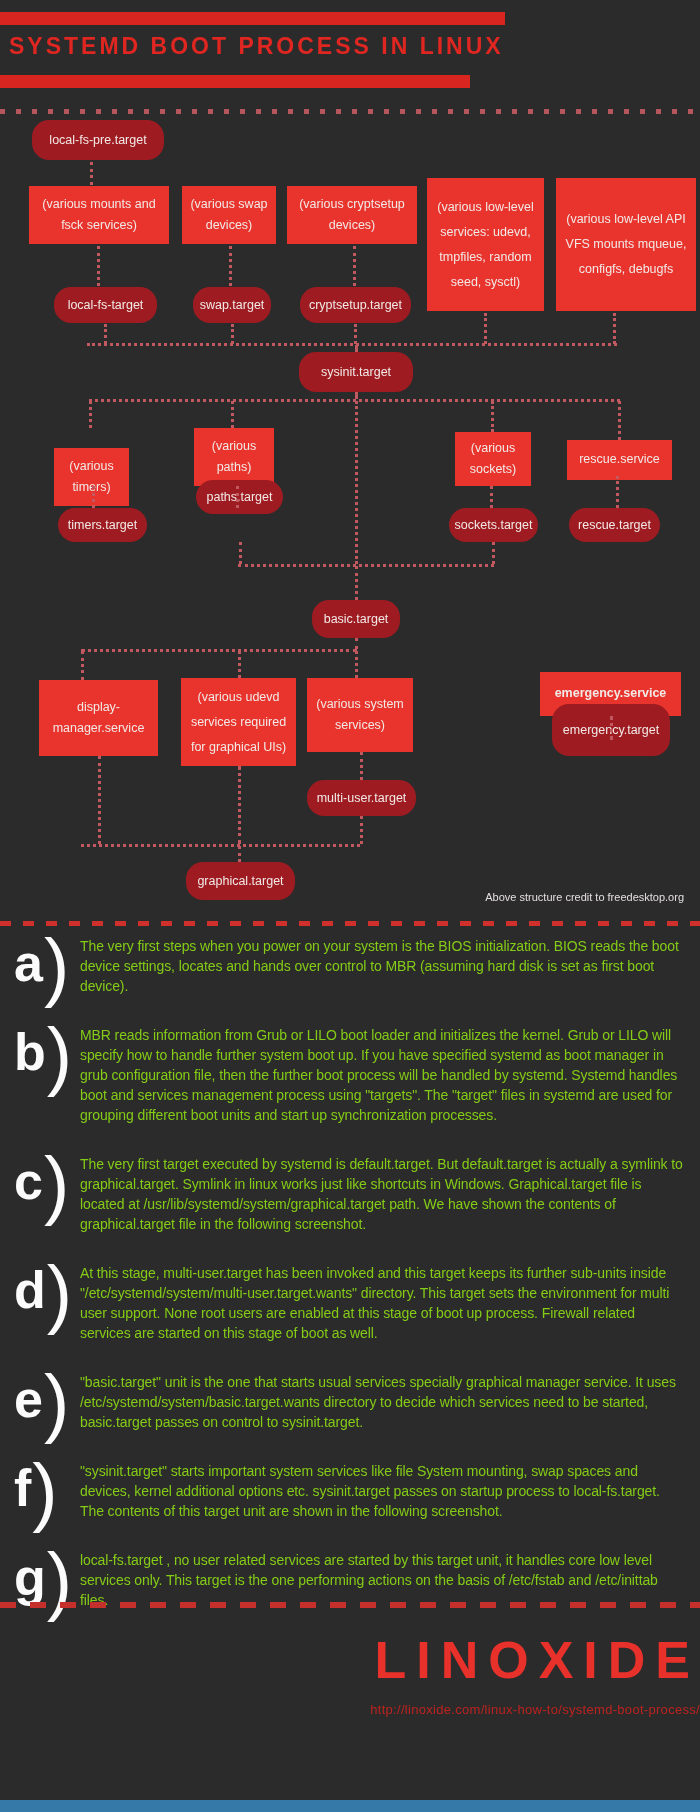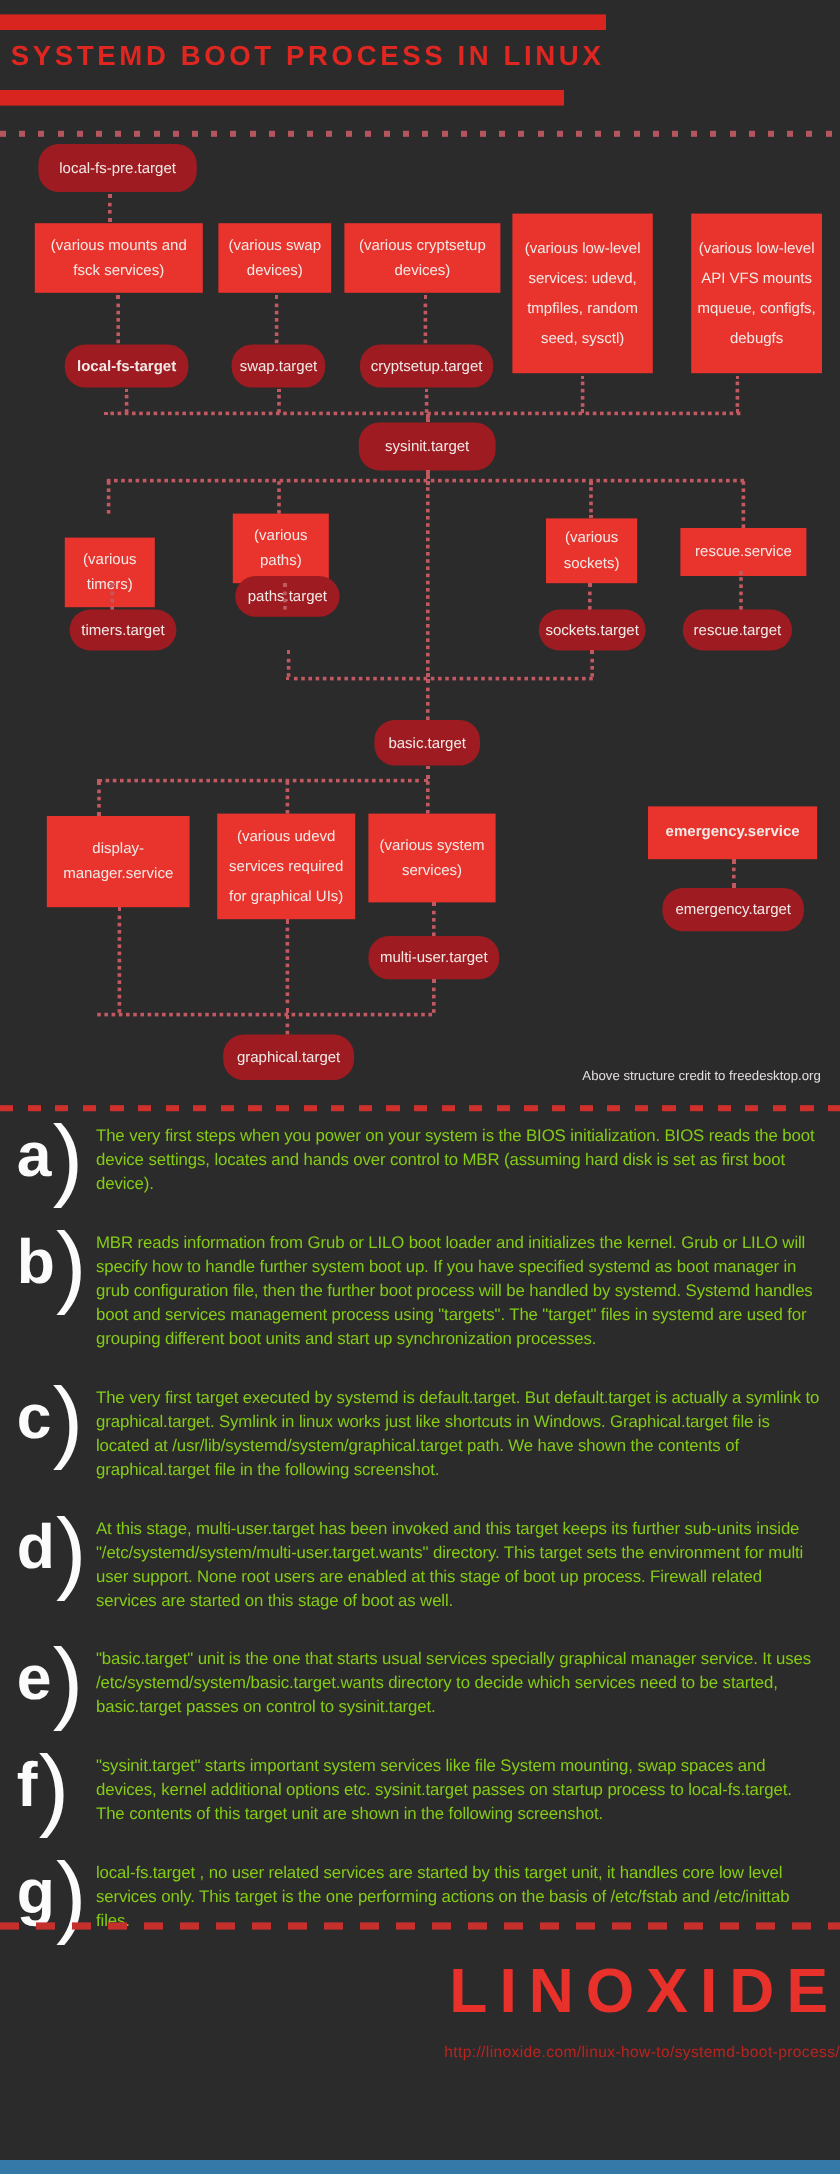--- a/index.html
+++ b/index.html
@@ -73,23 +73,23 @@
   <div class="dotsep-small"></div>
 
   <div>
 
     <div class="node pill" style="left:32px;top:120px;width:132px;height:40px;">local-fs-pre.target</div>
 
     <div class="node box" style="left:29px;top:186px;width:140px;height:58px;">(various mounts and fsck services)</div>
     <div class="node box" style="left:182px;top:186px;width:94px;height:58px;">(various swap devices)</div>
     <div class="node box" style="left:287px;top:186px;width:130px;height:58px;text-align:center;">(various cryptsetup devices)</div>
     <div class="node box tall" style="left:427px;top:178px;width:117px;height:133px;">(various low-level services: udevd, tmpfiles, random seed, sysctl)</div>
-    <div class="node box tall" style="left:576px;top:178px;width:109px;height:133px;">(various low-level API VFS mounts mqueue, configfs, debugfs</div>
-
-    <div class="node pill" style="left:54px;top:287px;width:103px;height:36px;font-weight:bold;">local-fs-target</div>
+    <div class="node box tall" style="left:556px;top:178px;width:140px;height:133px;">(various low-level API VFS mounts mqueue, configfs, debugfs</div>
+
+    <div class="node pill" style="left:54px;top:287px;width:103px;height:36px;">local-fs-target</div>
     <div class="node pill" style="left:193px;top:287px;width:78px;height:36px;">swap.target</div>
     <div class="node pill" style="left:300px;top:287px;width:111px;height:36px;">cryptsetup.target</div>
 
     <div class="node pill" style="left:299px;top:352px;width:114px;height:40px;">sysinit.target</div>
 
     <div class="node box" style="left:54px;top:428px;width:75px;height:58px;margin-top:20px;">(various timers)</div>
     <div class="node box" style="left:194px;top:428px;width:80px;height:58px;">(various paths)</div>
     <div class="node box" style="left:455px;top:432px;width:76px;height:54px;">(various sockets)</div>
     <div class="node box" style="left:567px;top:440px;width:105px;height:36px;">rescue.service</div>
 
@@ -98,21 +98,21 @@
     <div class="node pill" style="left:449px;top:508px;width:89px;height:34px;">sockets.target</div>
     <div class="node pill" style="left:569px;top:508px;width:91px;height:34px;">rescue.target</div>
 
     <div class="node pill" style="left:312px;top:600px;width:88px;height:38px;">basic.target</div>
 
     <div class="node box" style="left:39px;top:680px;width:119px;height:76px;">display-manager.service</div>
     <div class="node box tall" style="left:181px;top:678px;width:115px;height:88px;">(various udevd services required for graphical UIs)</div>
     <div class="node box" style="left:307px;top:678px;width:106px;height:74px;">(various system services)</div>
     <div class="node box" style="left:540px;top:672px;width:141px;height:44px;font-weight:bold;">emergency.service</div>
 
-    <div class="node pill" style="left:552px;top:740px;width:118px;height:36px;">emergency.target</div>
+    <div class="node pill" style="left:552px;top:704px;width:118px;height:52px;">emergency.target</div>
     <div class="node pill" style="left:307px;top:780px;width:109px;height:36px;">multi-user.target</div>
     <div class="node pill" style="left:186px;top:862px;width:109px;height:38px;">graphical.target</div>
 
     <div class="vdot" style="left:90px;top:162px;height:23px;"></div>
     <div class="vdot" style="left:97px;top:246px;height:40px;"></div>
     <div class="vdot" style="left:229px;top:246px;height:40px;"></div>
     <div class="vdot" style="left:353px;top:246px;height:40px;"></div>
     <div class="vdot" style="left:484px;top:313px;height:31px;"></div>
     <div class="vdot" style="left:613px;top:313px;height:31px;"></div>
     <div class="vdot" style="left:104px;top:324px;height:20px;"></div>

